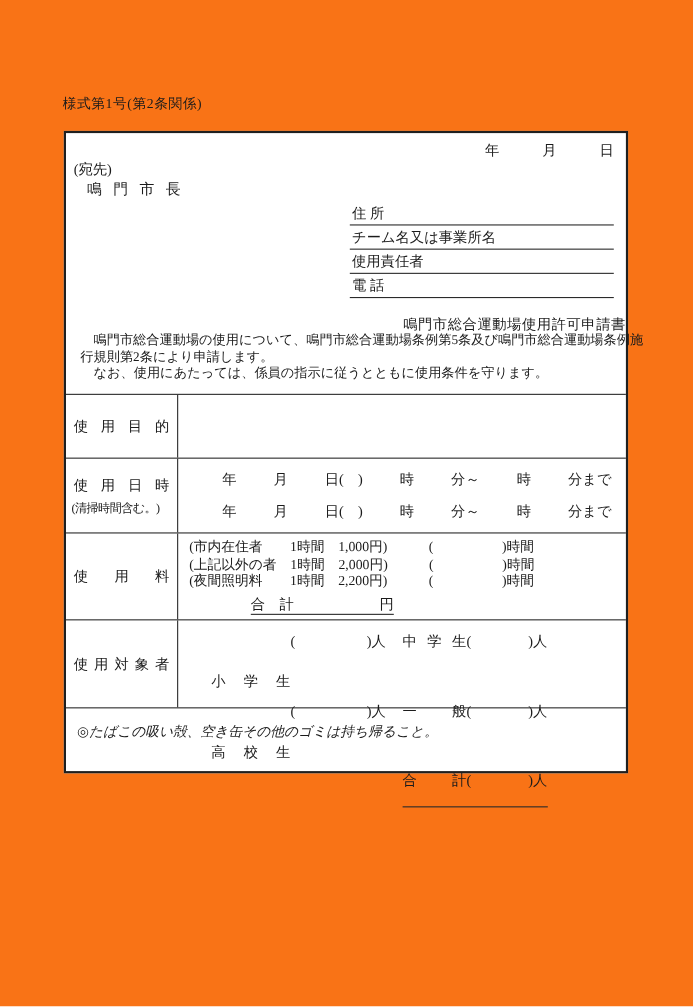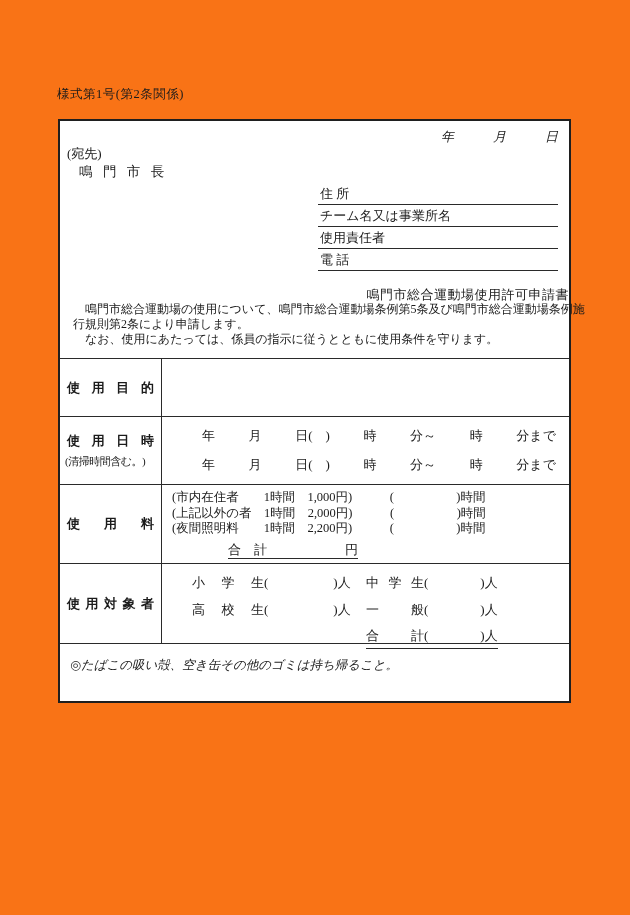--- a/index.html
+++ b/index.html
@@ -3,48 +3,48 @@
 <meta charset="utf-8">
 <style>
   html,body{margin:0;padding:0;background:#fff;}
   .page{
     position:relative;width:630px;height:915px;background:#f97316;overflow:hidden;
     font-family:"Liberation Serif","DejaVu Serif",serif;color:#1b1b1b;
   }
   .form-no{position:absolute;left:57px;top:86px;font-size:12.5px;letter-spacing:.5px;}
   .frame{position:absolute;left:58px;top:119px;width:513px;height:584px;
     border:2px solid #1f1f1f;box-sizing:border-box;background:#fff;}
-  .date-line{position:absolute;top:7px;right:11px;font-size:13px;white-space:pre;font-style:italic;}
+  .date-line{position:absolute;top:7px;right:11px;font-size:13px;white-space:pre;}
   .addr-prefix{position:absolute;left:7px;top:24px;font-size:13px;}
   .addressee{position:absolute;left:19px;top:42px;font-size:13.5px;word-spacing:7px;}
   .fields{position:absolute;left:258px;top:62px;width:240px;}
   .field-row{height:22px;border-bottom:1px solid #2a2a2a;font-size:13px;
     padding-left:2px;box-sizing:border-box;line-height:21px;white-space:pre;}
   .doc-title{position:absolute;left:0;right:0;top:165px;text-align:right;font-size:13px;letter-spacing:.5px;}
   .body-text{position:absolute;left:1px;right:0;top:181px;font-size:12px;line-height:15px;padding-left:12px;}
   .body-line{white-space:pre;}
   .form-table{position:absolute;left:0;right:0;top:237px;bottom:0;display:flex;flex-direction:column;}
   .t-row{display:flex;border-top:1px solid #2a2a2a;box-sizing:border-box;}
   .r1{height:58px}.r2{height:68px}.r3{height:79px}.r4{height:80px}.r5{flex:1}
   .t-label{width:102px;border-right:1px solid #2a2a2a;box-sizing:border-box;display:flex;
     flex-direction:column;justify-content:center;padding:0 7px;font-size:13px;flex-shrink:0;}
-  .just{text-align:justify;text-align-last:justify;font-weight:bold;}
+  .just{text-align:justify;text-align-last:justify;}
   .t-label .note{font-size:11px;margin-top:4px;white-space:nowrap;letter-spacing:-.5px;
     text-align:left;text-align-last:left;margin-left:-2px;}
   .t-content{flex:1;position:relative;box-sizing:border-box;}
   .dt-lines{display:flex;flex-direction:column;justify-content:space-around;height:100%;
     padding:4px 13px 4px 40px;box-sizing:border-box;}
   .dt-line{display:flex;justify-content:space-between;font-size:13px;white-space:pre;}
   .fee-box{padding:5px 0 0 10px;}
   .fee-line{white-space:pre;line-height:15.5px;font-size:12.5px;}
   .fee-total{margin:4px 0 0 56px;font-size:13px;}
   .fee-total .ul{border-bottom:1px solid #2a2a2a;padding-bottom:1px;white-space:pre;}
   .att-box{padding:5px 0 0 30px;font-size:13px;}
   .att-row{display:flex;line-height:27px;white-space:pre;}
-  .al{width:72px;}.alc{width:102px;}.ar{width:58px;}.arc{}
+  .al{width:72px;margin-top:37px;}.alc{width:102px;}.ar{width:58px;}.arc{}
   .al,.ar{text-align:justify;text-align-last:justify;}
   .att-total{display:inline-flex;border-bottom:1px solid #2a2a2a;line-height:25px;}
   .cond-box{padding:8px 0 0 10px;}
   .cond-line{line-height:26px;font-size:12.5px;white-space:pre;font-style:italic;}
 </style>
 </head>
 <body>
 
 <div class="page">
 

